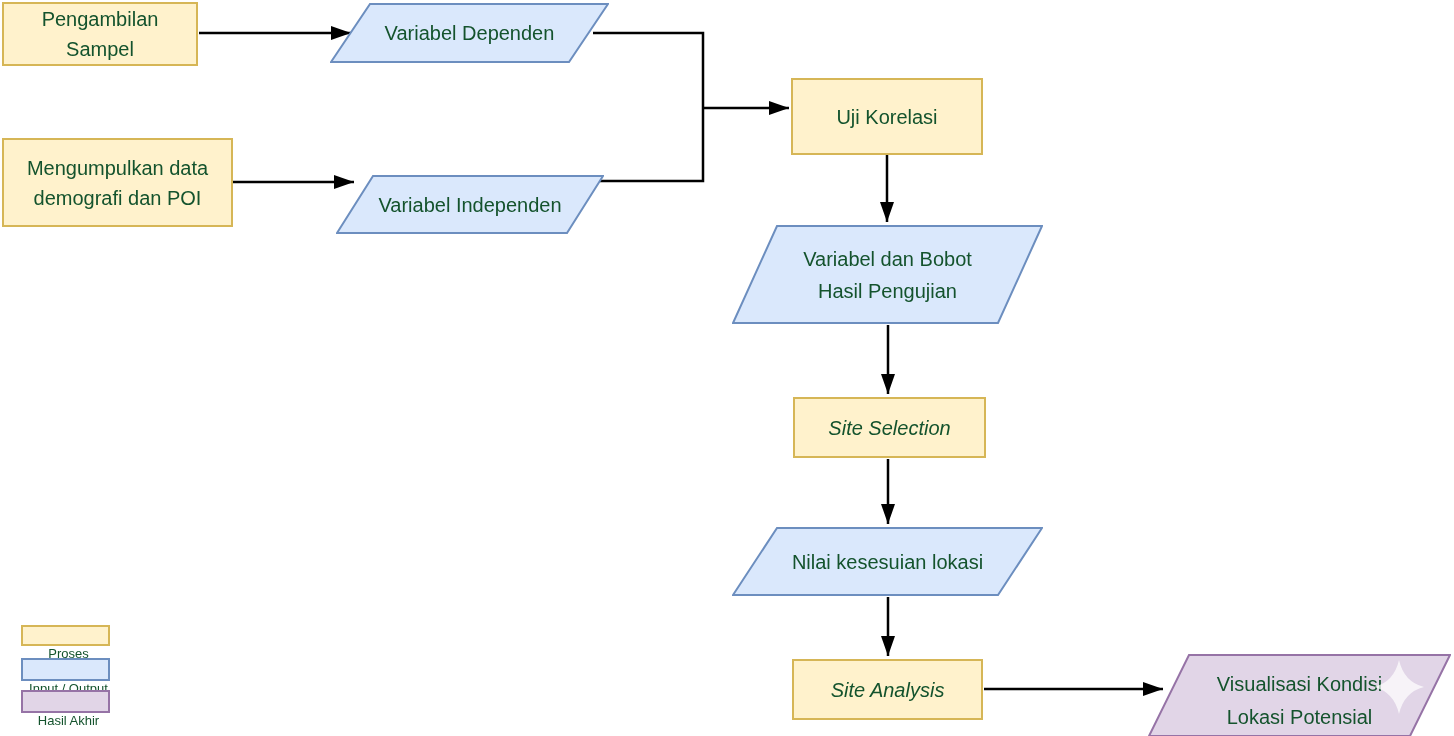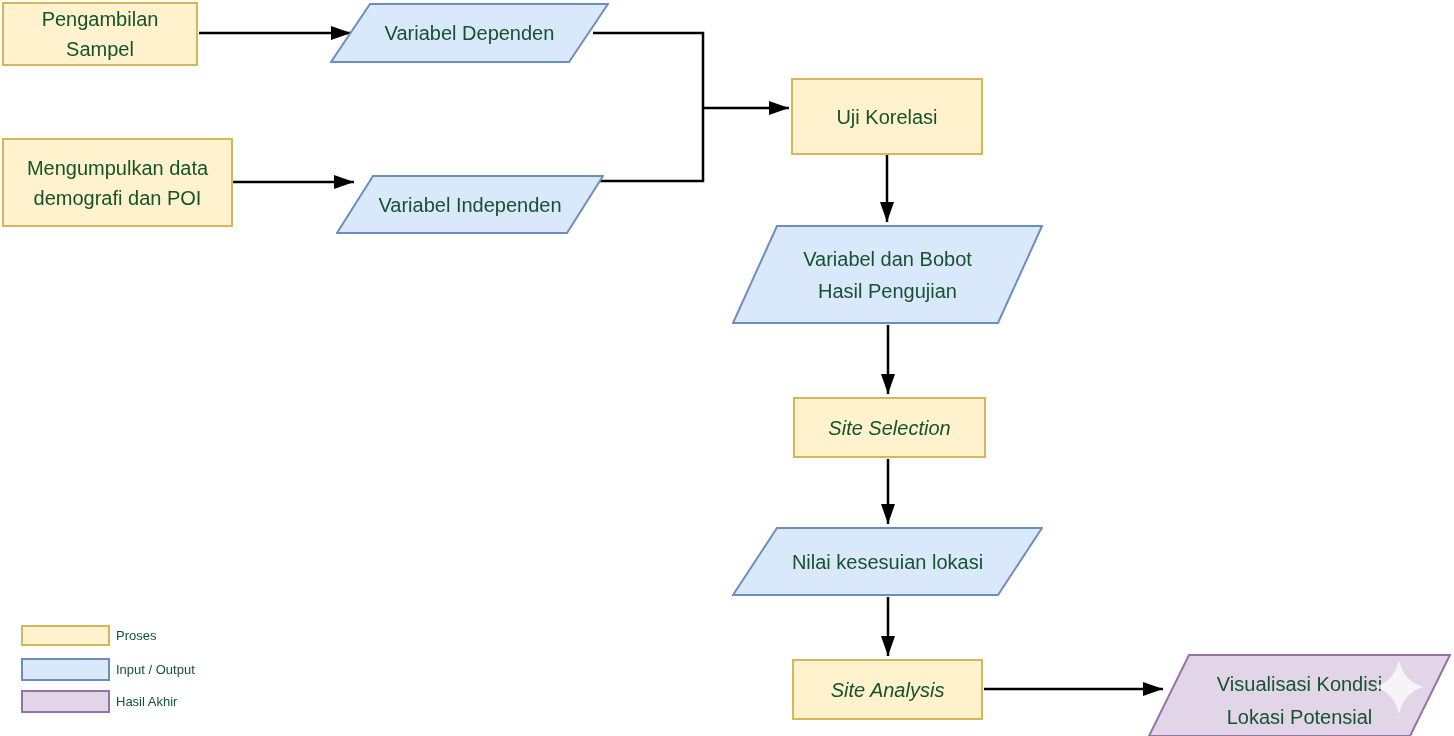--- a/index.html
+++ b/index.html
@@ -34,20 +34,21 @@
   .rect-node > .label { position: relative; }
   .label span { display: block; }
   .italic { font-style: italic; }
   .final-label { padding-top: 10px; line-height: 33px; }
   .sparkle { position: absolute; z-index: 2; }
   .legend-row {
     position: absolute;
     display: flex;
     align-items: center;
     z-index: 1;
+    flex-direction: column;
   }
   .legend-swatch {
     box-sizing: border-box;
     width: 89px;
     border: 2px solid;
     flex: 0 0 auto;
   }
   .legend-swatch.process { background: #FFF2CC; border-color: #D6B656; }
   .legend-swatch.io      { background: #DAE8FC; border-color: #6C8EBF; }
   .legend-swatch.final   { background: #E1D5E7; border-color: #9673A6; }

